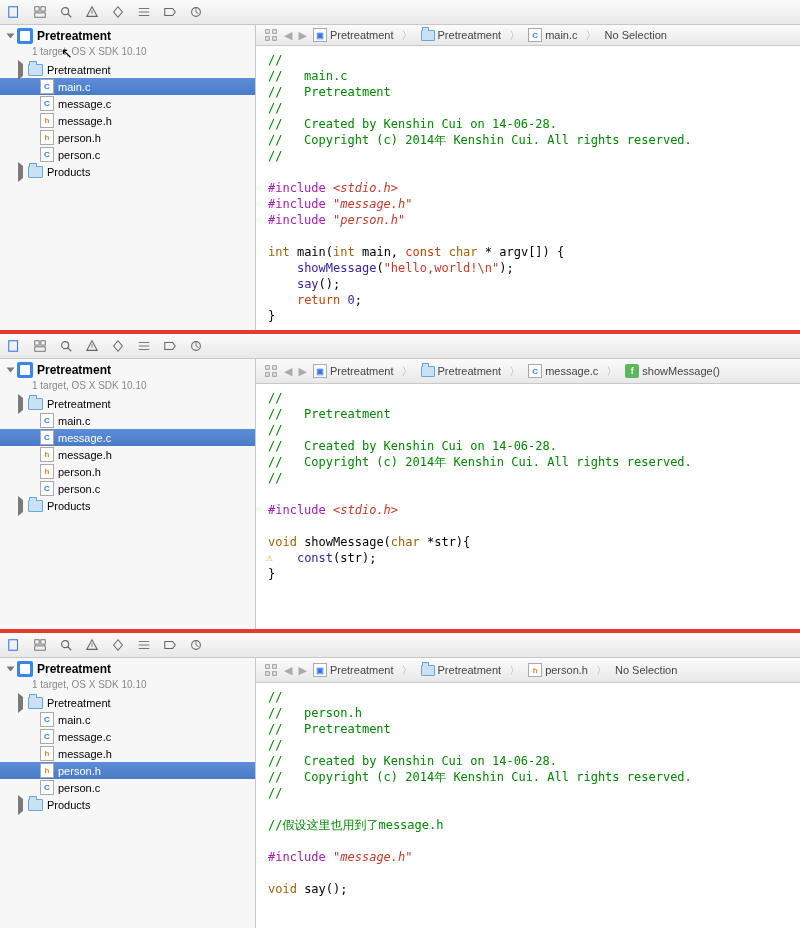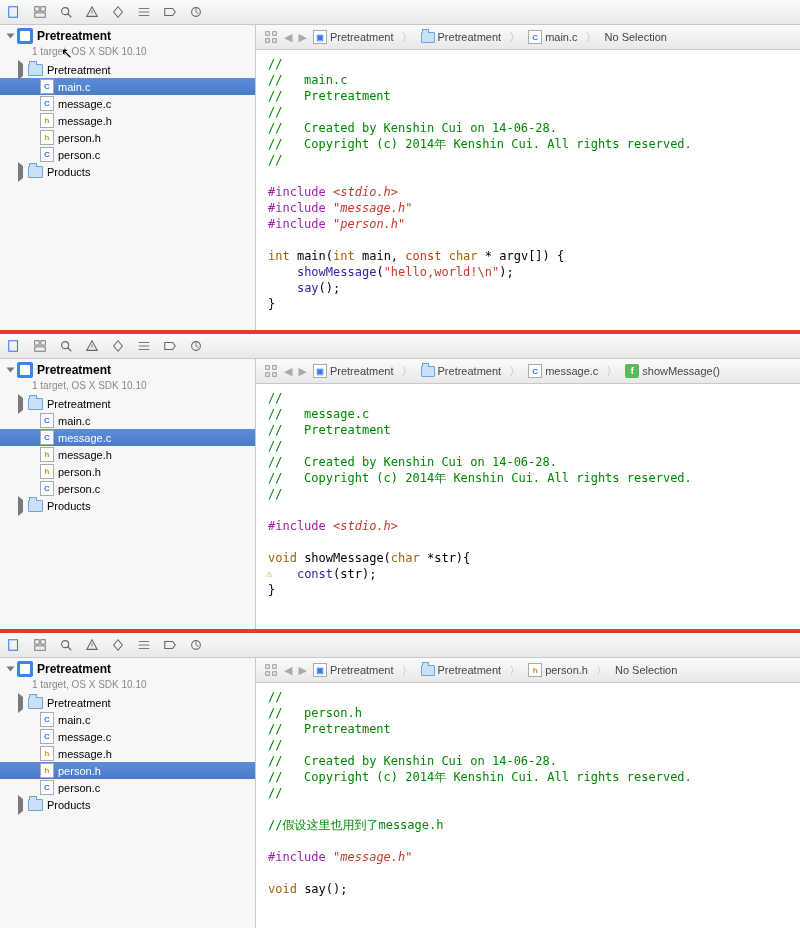--- a/index.html
+++ b/index.html
@@ -192,20 +192,21 @@
         <div class="line cmt">//   Copyright (c) 2014年 Kenshin Cui. All rights reserved.</div>
         <div class="line cmt">//</div>
         <div class="line">&nbsp;</div>
         <div class="line"><span class="pp">#include </span><span class="inc">&lt;stdio.h&gt;</span></div>
         <div class="line"><span class="pp">#include </span><span class="inc">"message.h"</span></div>
         <div class="line"><span class="pp">#include </span><span class="inc">"person.h"</span></div>
         <div class="line">&nbsp;</div>
         <div class="line"><span class="type">int</span><span> main(</span><span class="type">int</span><span> main, </span><span class="kw">const</span><span class="type"> char</span><span> * argv[]) {</span></div>
         <div class="line">    <span class="fn">showMessage</span><span>(</span><span class="str">"hello,world!\n"</span><span>);</span></div>
         <div class="line">    <span class="fn">say</span><span>();</span></div>
+        <div class="line">    <span class="kw">return</span><span> </span><span class="num">0</span><span>;</span></div>
         <div class="line">}</div>
       </div>
     </div>
   </div>
 </div>
 
 <div class="sep"></div>
 
 <div class="pane">
   <div class="toolbar">
@@ -326,21 +327,20 @@
             <span>message.c</span>
           </span>
         <span class="crumb-sep">〉</span>
         <span class="crumb">
             <span class="crumb-func">f</span>
             <span>showMessage()</span>
           </span>
       </div>
       <div class="code">
         <div class="line cmt">//</div>
-        <div class="line cmt">//   message.c</div>
         <div class="line cmt">//   Pretreatment</div>
         <div class="line cmt">//</div>
         <div class="line cmt">//   Created by Kenshin Cui on 14-06-28.</div>
         <div class="line cmt">//   Copyright (c) 2014年 Kenshin Cui. All rights reserved.</div>
         <div class="line cmt">//</div>
         <div class="line">&nbsp;</div>
         <div class="line"><span class="pp">#include </span><span class="inc">&lt;stdio.h&gt;</span></div>
         <div class="line">&nbsp;</div>
         <div class="line"><span class="type">void</span><span> showMessage(</span><span class="type">char</span><span> *str){</span></div>
         <div class="line" style="position:relative"><span class="warn-gutter">⚠</span>    <span class="fn">const</span><span>(str);</span></div>

